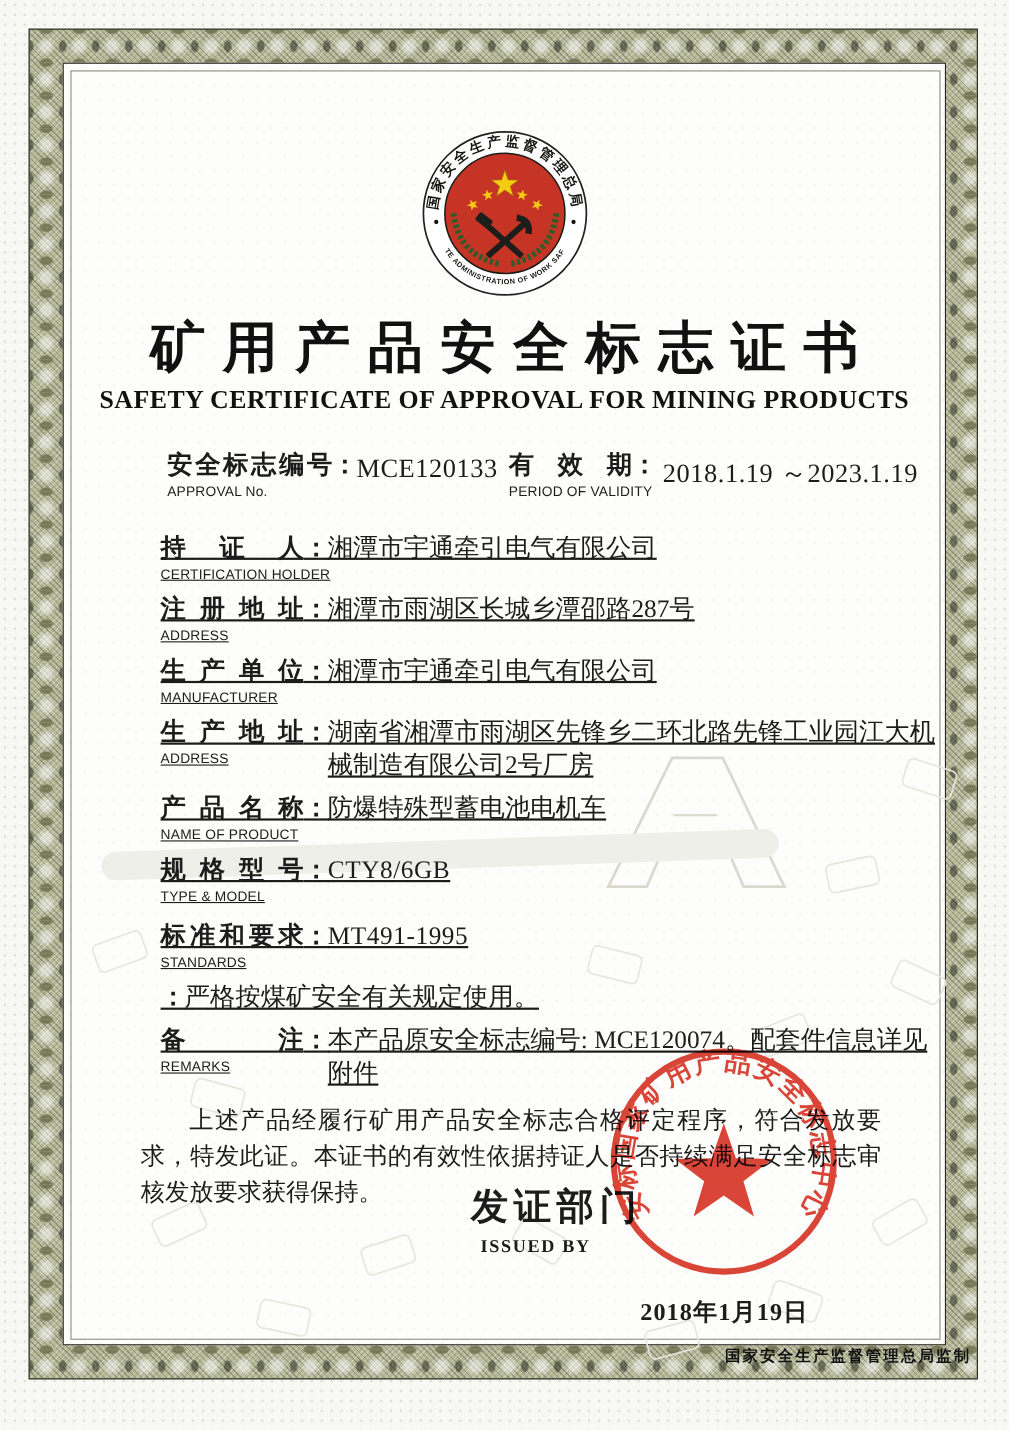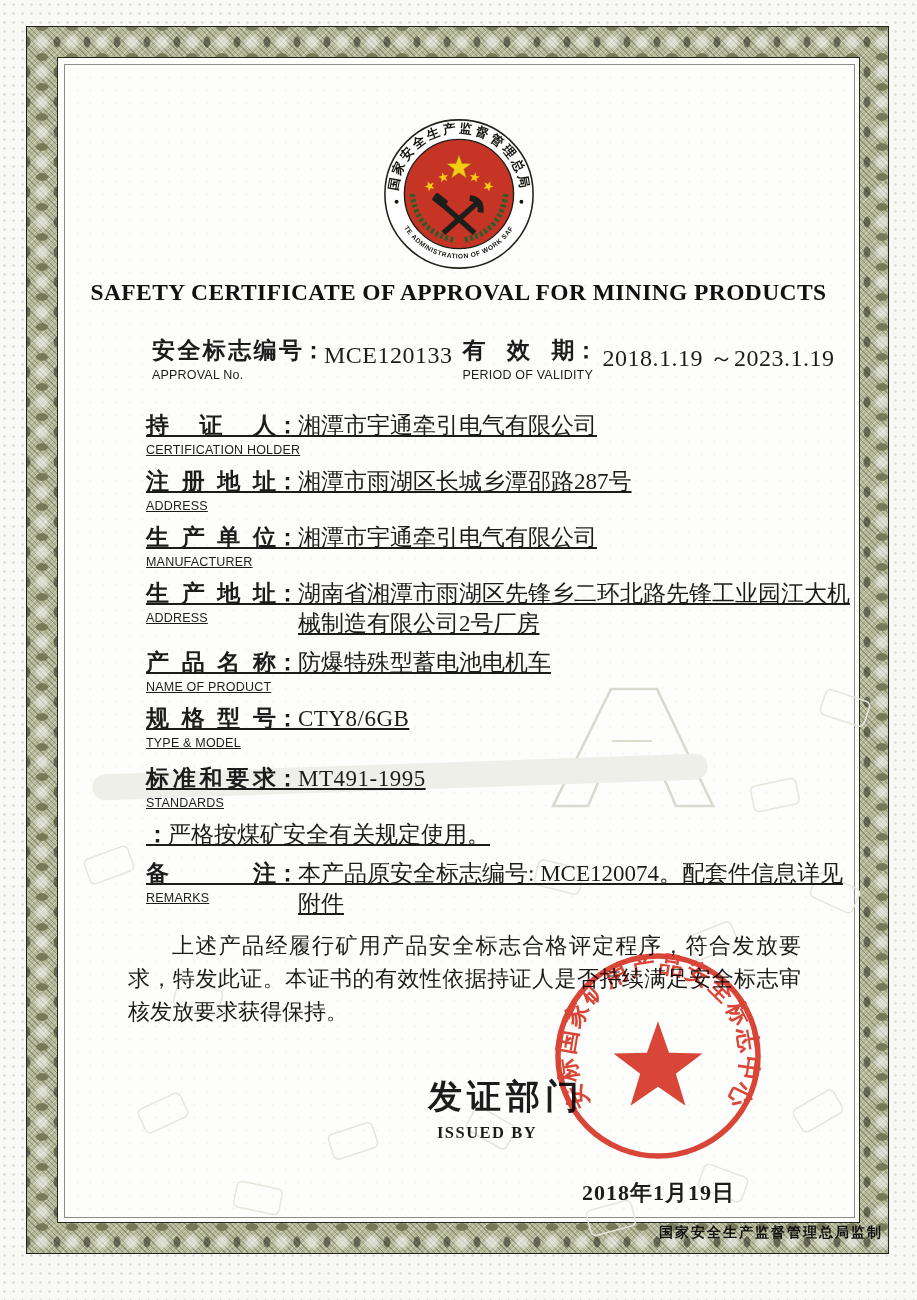--- a/index.html
+++ b/index.html
@@ -129,20 +129,21 @@
       <path d="M 6,47 C 32,41 46,24 48,-2"></path>
     </g>
     <g>
       <path d="M -20,8 L 16,40" stroke="#1d1d1a" stroke-width="5.5"></path>
       <path d="M 20,8 L -16,40" stroke="#1d1d1a" stroke-width="5.5"></path>
       <rect x="-28" y="2" width="15" height="9" rx="1.5" fill="#1d1d1a" transform="rotate(38 -20 8)"></rect>
       <path d="M 11,4 q 13 2 11 15" stroke="#1d1d1a" stroke-width="6" fill="none"></path>
     </g>
   </svg>
 
+  <h1 class="title-cn">矿用产品安全标志证书</h1>
   <h2 class="title-en">SAFETY CERTIFICATE OF APPROVAL FOR MINING PRODUCTS</h2>
 
   <div class="approval">
     <div class="ap-group">
       <div class="labelcol w150">
         <div class="cn">安全标志编号</div>
         <div class="en">APPROVAL No.</div>
       </div>
       <div class="colon">：</div>
       <div class="ap-value latin">MCE120133</div>

